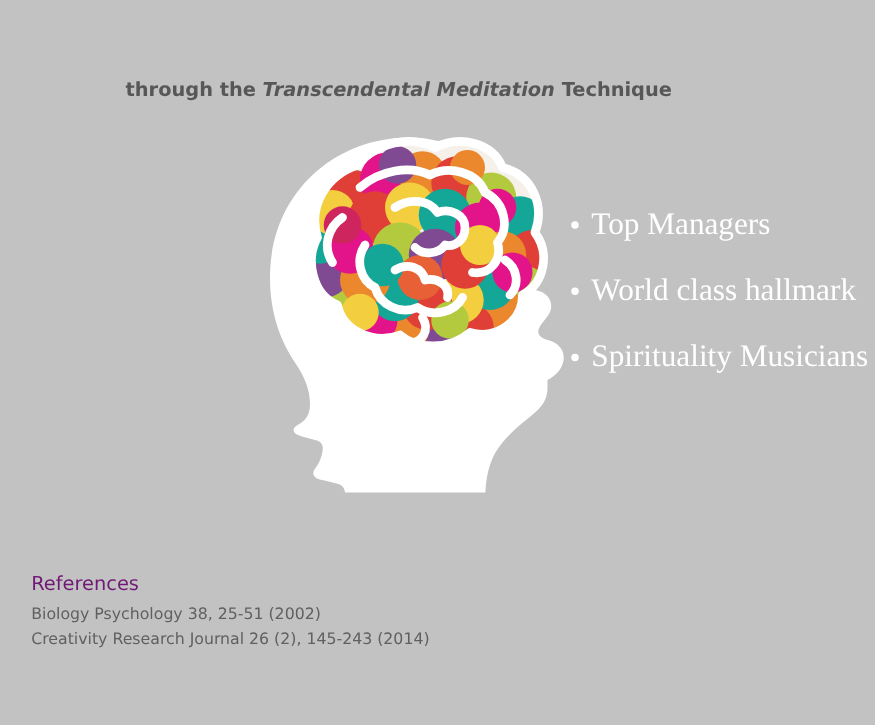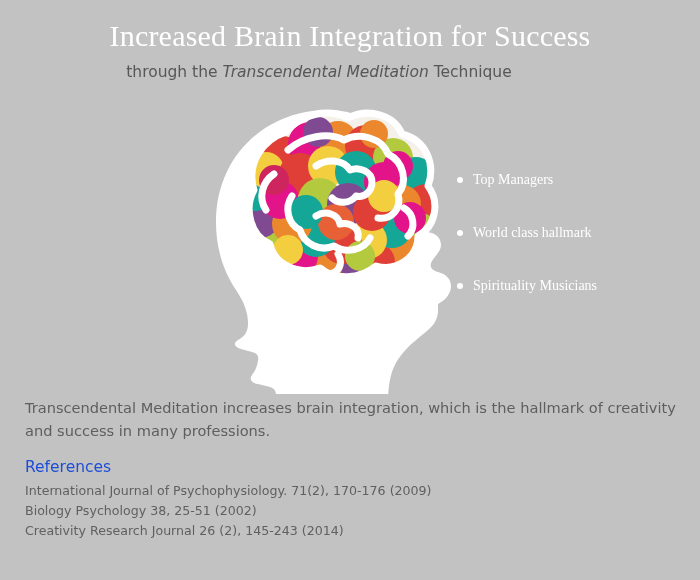--- a/index.html
+++ b/index.html
@@ -39,21 +39,21 @@
   .subtitle {
     position: absolute;
     top: 62px;
     left: 0;
     width: 638px;
     text-align: center;
     font-family: "DejaVu Sans", sans-serif;
     font-size: 15.5px;
     line-height: 20px;
     color: #575757;
-    font-weight: 400;
+    font-weight: 700;
     white-space: nowrap;
   }
   .subtitle .em {
     font-style: italic;
   }
 
   
   .tm-label {
     position: absolute;
     left: 28px;
@@ -72,21 +72,21 @@
     left: 455px;
     top: 168px;
     width: 245px;
     list-style: none;
     margin: 0;
     padding: 0;
   }
   .bullets li {
     position: relative;
     font-family: "Liberation Serif", "DejaVu Serif", serif;
-    font-size: 14px;
+    font-size: 25px;
     line-height: 24px;
     color: #ffffff;
     padding-left: 18px;
     margin-bottom: 29px;
     white-space: nowrap;
   }
   .bullets li .dot {
     position: absolute;
     left: 2px;
     top: 9px;
@@ -121,42 +121,41 @@
   .refs {
     position: absolute;
     left: 25px;
     top: 457px;
     width: 600px;
   }
   .refs-heading {
     font-family: "DejaVu Sans", sans-serif;
     font-size: 15.5px;
     line-height: 21px;
-    color: #1d4ed8;
+    color: #701a75;
     margin-bottom: 3px;
   }
   .refs-list {
     list-style: none;
     margin: 0;
     padding: 0;
   }
   .refs-list li {
     font-family: "DejaVu Sans", sans-serif;
     font-size: 12.6px;
     line-height: 20px;
     color: #606060;
     white-space: nowrap;
   }
 </style>
 </head>
 <body>
 
 <div id="poster">
 
-  <div class="title">Increased Brain Integration for Success</div>
 
   <div class="subtitle">
     <span>through the </span><span class="em">Transcendental Meditation</span><span> Technique</span>
   </div>
 
 
   <div class="artwork">
     <svg viewBox="0 0 290 290" width="290" height="290" xmlns="http://www.w3.org/2000/svg">
       <defs>
         <clipPath id="brainClip">
@@ -317,24 +316,22 @@
     <li>
       <span class="dot"></span>
       <span>World class hallmark</span>
     </li>
     <li>
       <span class="dot"></span>
       <span>Spirituality Musicians</span>
     </li>
   </ul>
 
-  <div class="body-text">Transcendental Meditation increases brain integration, which is the hallmark of creativity and success in many professions.</div>
 
   <div class="refs">
     <div class="refs-heading">References</div>
     <ul class="refs-list">
-      <li>International Journal of Psychophysiology. 71(2), 170-176 (2009)</li>
       <li>Biology Psychology 38, 25-51 (2002)</li>
       <li>Creativity Research Journal 26 (2), 145-243 (2014)</li>
     </ul>
   </div>
 
 </div>
 
 </body></html>

